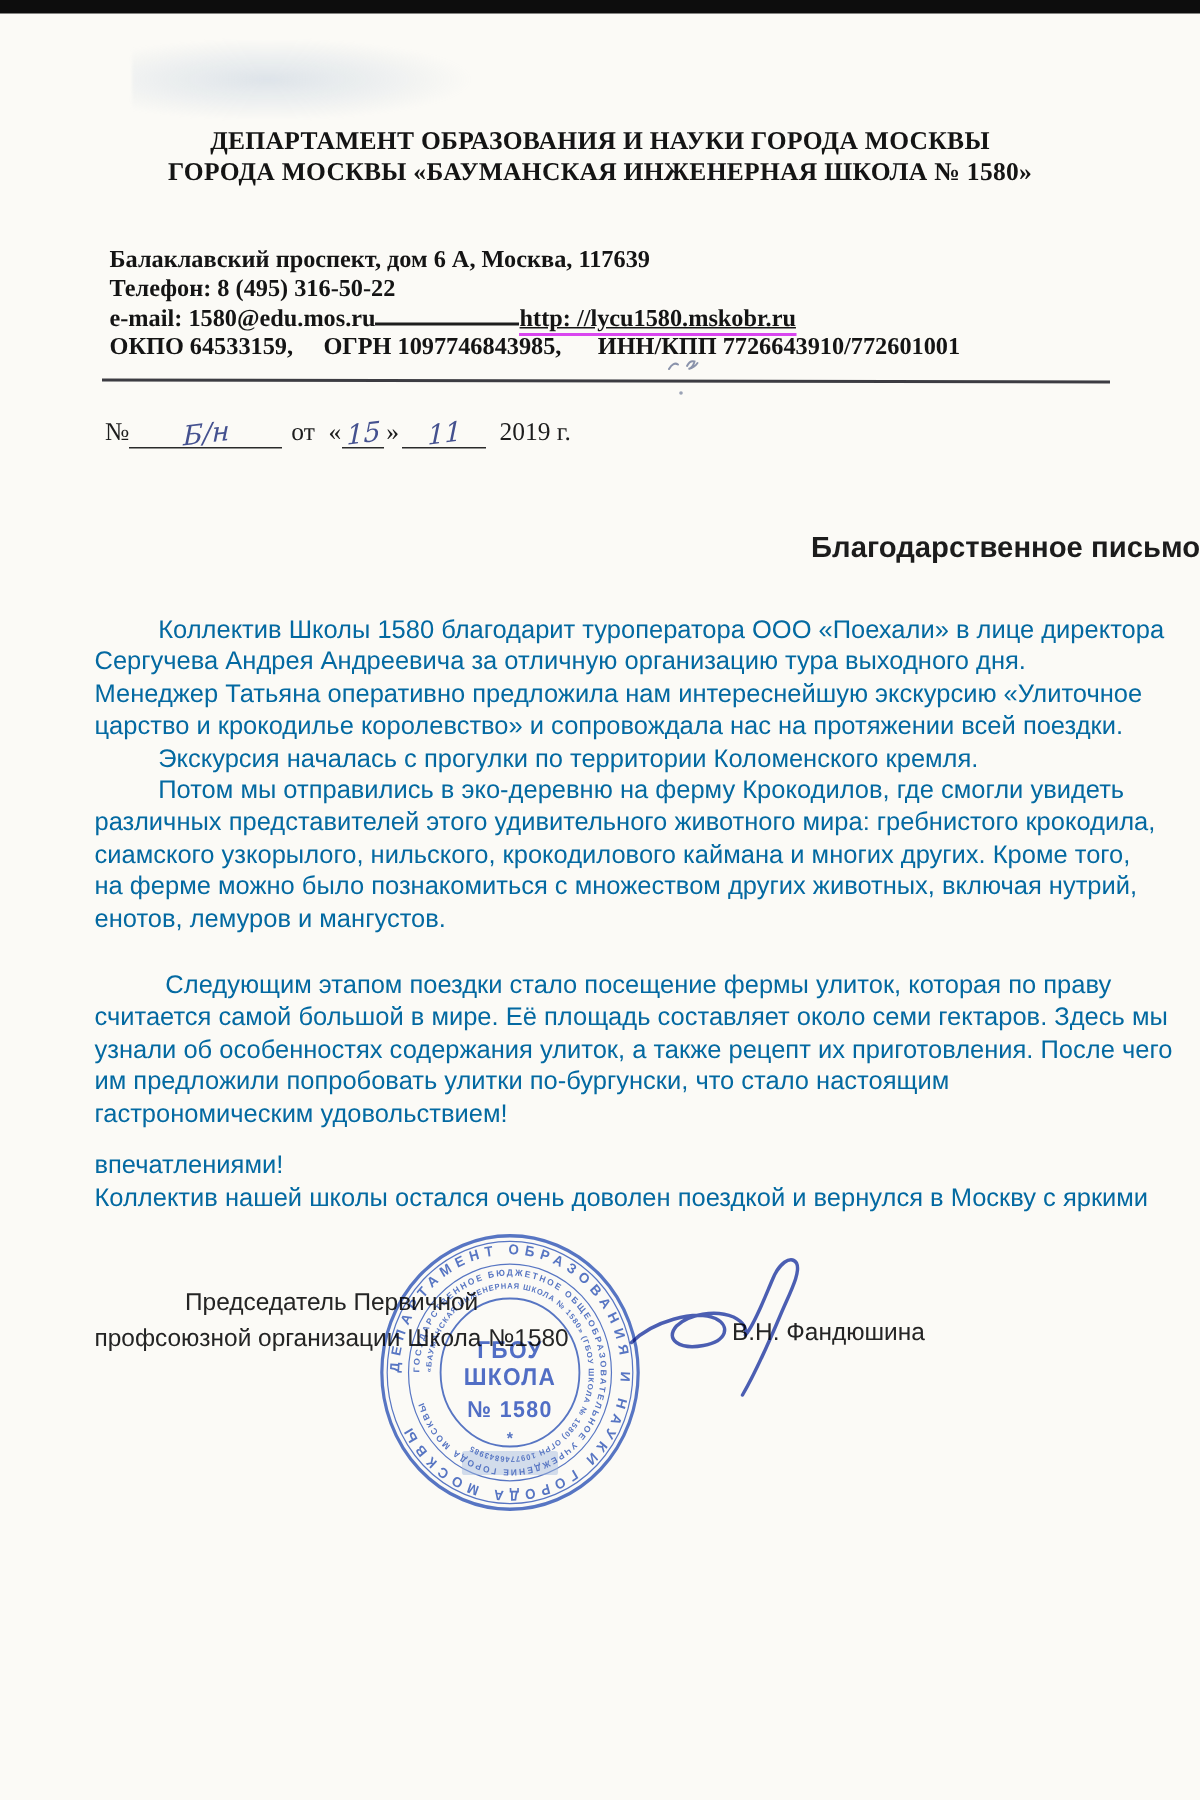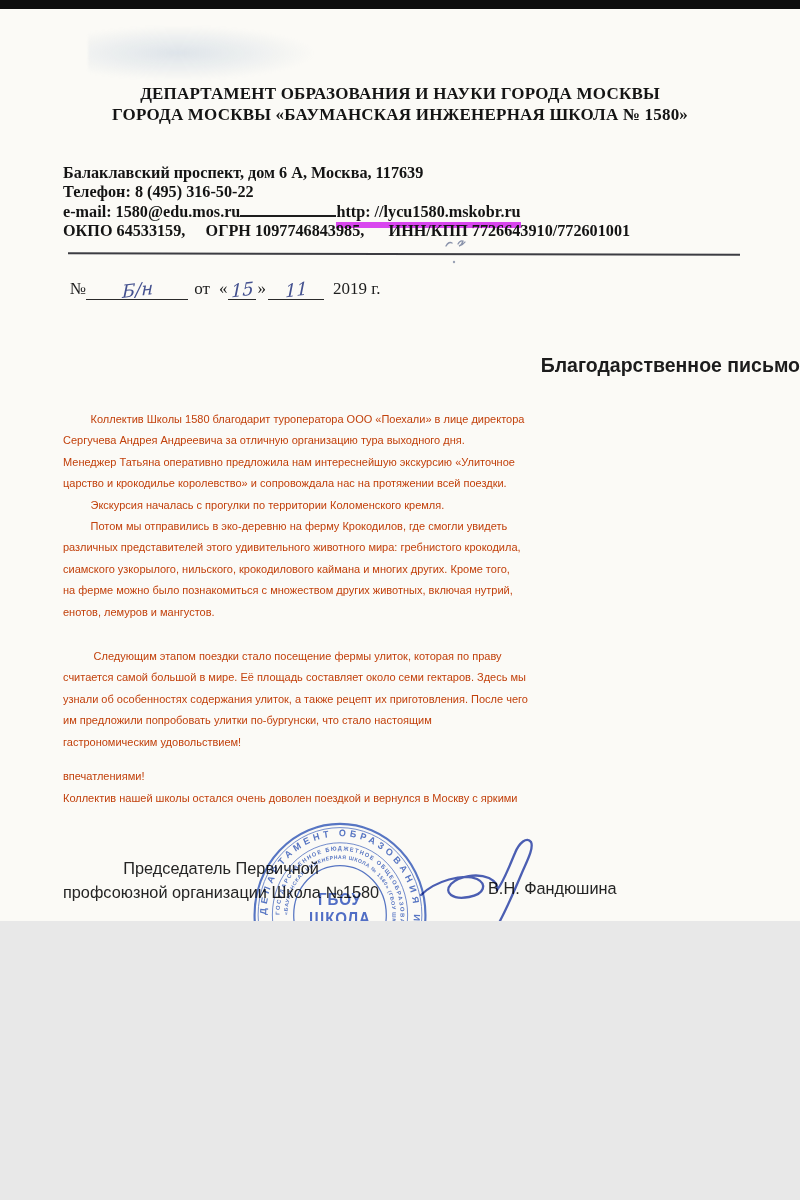--- a/index.html
+++ b/index.html
@@ -1,46 +1,46 @@
 <!DOCTYPE html>
 <html><head>
 <meta charset="utf-8">
 <style>
   html,body{margin:0;padding:0;background:#e8e8e8;}
-  .page{position:relative;width:800px;height:921px;background:#fbfaf6;overflow:hidden;
+  .page{position:relative;width:800px;height:1200px;background:#fbfaf6;overflow:hidden;
         font-family:"Liberation Serif",serif;}
   .scan-bar{position:absolute;top:0;left:0;width:100%;height:9px;background:#0d0d0d;}
   .smudge{position:absolute;left:88px;top:26px;width:225px;height:54px;
           background:radial-gradient(ellipse at 40% 50%, rgba(160,182,208,.32), rgba(160,182,208,0) 72%);
           filter:blur(1px);}
   .org-header{position:absolute;top:84px;left:0;width:100%;text-align:center;
           font-weight:bold;font-size:17px;line-height:20.5px;color:#141414;letter-spacing:.2px;}
-  .contact{position:absolute;left:63px;top:164px;font-weight:bold;font-size:16.2px;
+  .contact{position:absolute;left:73px;top:164px;font-weight:bold;font-size:16.2px;
           line-height:19.3px;color:#141414;}
   .contact .row{white-space:pre;}
   .email-row{white-space:pre;}
   .fill{display:inline-block;width:96px;border-bottom:2px solid #1d1d1d;height:2px;}
-  .website{border-bottom:6px solid #d946ef;padding-bottom:1px;}
+  .website{border-bottom:2px solid #d946ef;padding-bottom:1px;text-decoration:underline;}
   .rule{position:absolute;left:68px;top:253px;width:672px;height:2px;background:#3c3c42;
         transform:rotate(0.12deg);}
   .pen-mark{position:absolute;left:438px;top:234px;}
   .ref-line{position:absolute;left:70px;top:277px;font-size:17px;color:#1d1d1d;}
   .ref-line > span{display:inline-block;vertical-align:baseline;}
   .u{border-bottom:1.6px solid #2a2a2a;text-align:center;}
   .u-no{width:102px;}
   .u-day{width:28px;margin:0 1px;}
   .u-mo{width:56px;margin:0 2px;}
   .from-label{margin:0 9px 0 6px;}
   .year{margin-left:7px;}
   .hand{font-family:"DejaVu Serif",serif;font-style:italic;font-size:18px;color:#44518f;
         display:inline-block;transform:rotate(-7deg) skewX(-8deg);position:relative;top:2px;}
   .letter-title{position:absolute;top:354px;left:40px;width:760px;text-align:right;
         font-family:"Liberation Sans",sans-serif;font-weight:bold;font-size:19.5px;color:#1c1c1c;}
   .body-text{position:absolute;left:63px;top:409px;font-family:"Liberation Sans",sans-serif;
-        font-size:11px;line-height:21.4px;color:#c2410c;}
+        font-size:17px;line-height:21.4px;color:#0369a1;}
   .body-text div{white-space:pre;}
   .gap-lg{margin-top:23px;}
   .gap-sm{margin-top:13px;}
   .sig-position{position:absolute;left:63px;top:857px;font-family:"Liberation Sans",sans-serif;
         font-size:16.3px;line-height:23.5px;color:#242424;text-align:center;}
   .sig-name{position:absolute;left:488px;top:879px;font-family:"Liberation Sans",sans-serif;
         font-size:16.3px;color:#242424;}
   .stamp{position:absolute;left:251px;top:820px;width:178px;height:190px;
         mix-blend-mode:multiply;opacity:.93;}
   .sig-ink{position:absolute;left:415px;top:831px;width:138px;height:108px;mix-blend-mode:multiply;}

